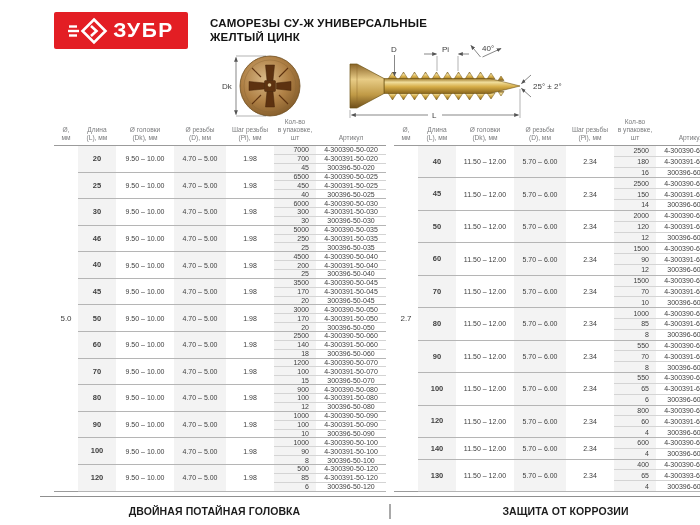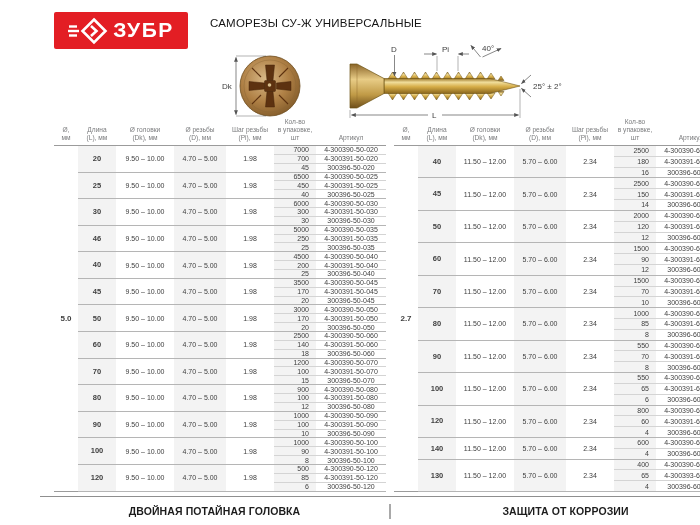--- a/index.html
+++ b/index.html
@@ -10,41 +10,41 @@
   }
 
   
   .logo {
     position:absolute; left:14px; top:12px; width:134px; height:37px;
     background:#e31e24; border-radius:2px; display:flex; align-items:center;
     justify-content:center; gap:5px;
   }
   .logo-text { color:#fff; font-weight:bold; font-size:21px; letter-spacing:1.5px; line-height:1; padding-bottom:2px; }
   .title-block { position:absolute; left:170px; top:16px; }
-  .title-line { font-size:11.5px; font-weight:normal; color:#141414; line-height:14px; letter-spacing:0.2px; }
+  .title-line { font-size:11.5px; font-weight:bold; color:#141414; line-height:14px; letter-spacing:0.2px; }
 
   
   .drawing { position:absolute; left:180px; top:42px; width:345px; height:82px; }
   .dim-label { font-size:8px; fill:#3d3d3d; font-family:"Liberation Sans", sans-serif; }
 
   
   .spec-table {
     position:absolute; top:118px; border-collapse:collapse; table-layout:fixed;
     width:332px; height:374px; font-size:7px; color:#404040;
   }
   #table-left  { left:14px; }
   #table-right { left:354px; }
   .spec-table th {
     font-size:6.6px; font-weight:normal; color:#7b7c7e; text-align:center;
     vertical-align:bottom; line-height:8px; padding-bottom:3px; height:22px;
     border-bottom:1px solid #9b9b9b;
   }
   .spec-table td { text-align:center; vertical-align:middle; line-height:1; }
   .spec-table td.c1, .spec-table td.c3, .spec-table td.c5 { background:#f3f3f3; }
-  .spec-table td.dia { font-weight:bold; font-size:8px; background:#fff; }
+  .spec-table td.dia { font-weight:normal; font-size:8px; background:#fff; }
   .spec-table td.len { font-weight:bold; font-size:7.5px; }
   .spec-table td.qty { text-align:right; padding-right:7px; }
   .spec-table td.sku { text-align:center; }
   .spec-table td.sub { border-bottom:1px solid #d4d4d4; }
   .spec-table td.grp { border-bottom:1px solid #b5b5b5; }
   .spec-table { border-bottom:1px solid #9b9b9b; }
 
   
   .footer-rule { position:absolute; left:0; top:496px; width:700px; height:1px; background:#8f8f8f; }
   .footer { position:absolute; left:0; top:497px; width:700px; height:28px; display:flex; align-items:center; }
@@ -64,20 +64,21 @@
       <line x1="1" y1="10.5" x2="9" y2="10.5" stroke="#fff" stroke-width="2.4"></line>
       <line x1="0" y1="15" x2="11" y2="15" stroke="#fff" stroke-width="2.4"></line>
       <line x1="1" y1="19.5" x2="9" y2="19.5" stroke="#fff" stroke-width="2.4"></line>
       <polygon points="26,3.5 37.5,15 26,26.5 14.5,15" fill="none" stroke="#fff" stroke-width="2.6"></polygon>
       <polyline points="23,10 28.5,15 23,20" fill="none" stroke="#fff" stroke-width="2.6"></polyline>
     </svg>
     <span class="logo-text">ЗУБР</span>
   </div>
   <div class="title-block">
     <div class="title-line">САМОРЕЗЫ СУ-Ж УНИВЕРСАЛЬНЫЕ</div>
+    <div class="title-line">ЖЕЛТЫЙ ЦИНК</div>
   </div>
 
   <div class="drawing">
     <svg width="345" height="82" viewBox="0 0 345 82">
       <defs>
         <radialGradient id="headGrad" cx="42%" cy="38%" r="70%">
           <stop offset="0%" stop-color="#d8b887"></stop>
           <stop offset="55%" stop-color="#b08146"></stop>
           <stop offset="100%" stop-color="#7c5626"></stop>
         </radialGradient>

